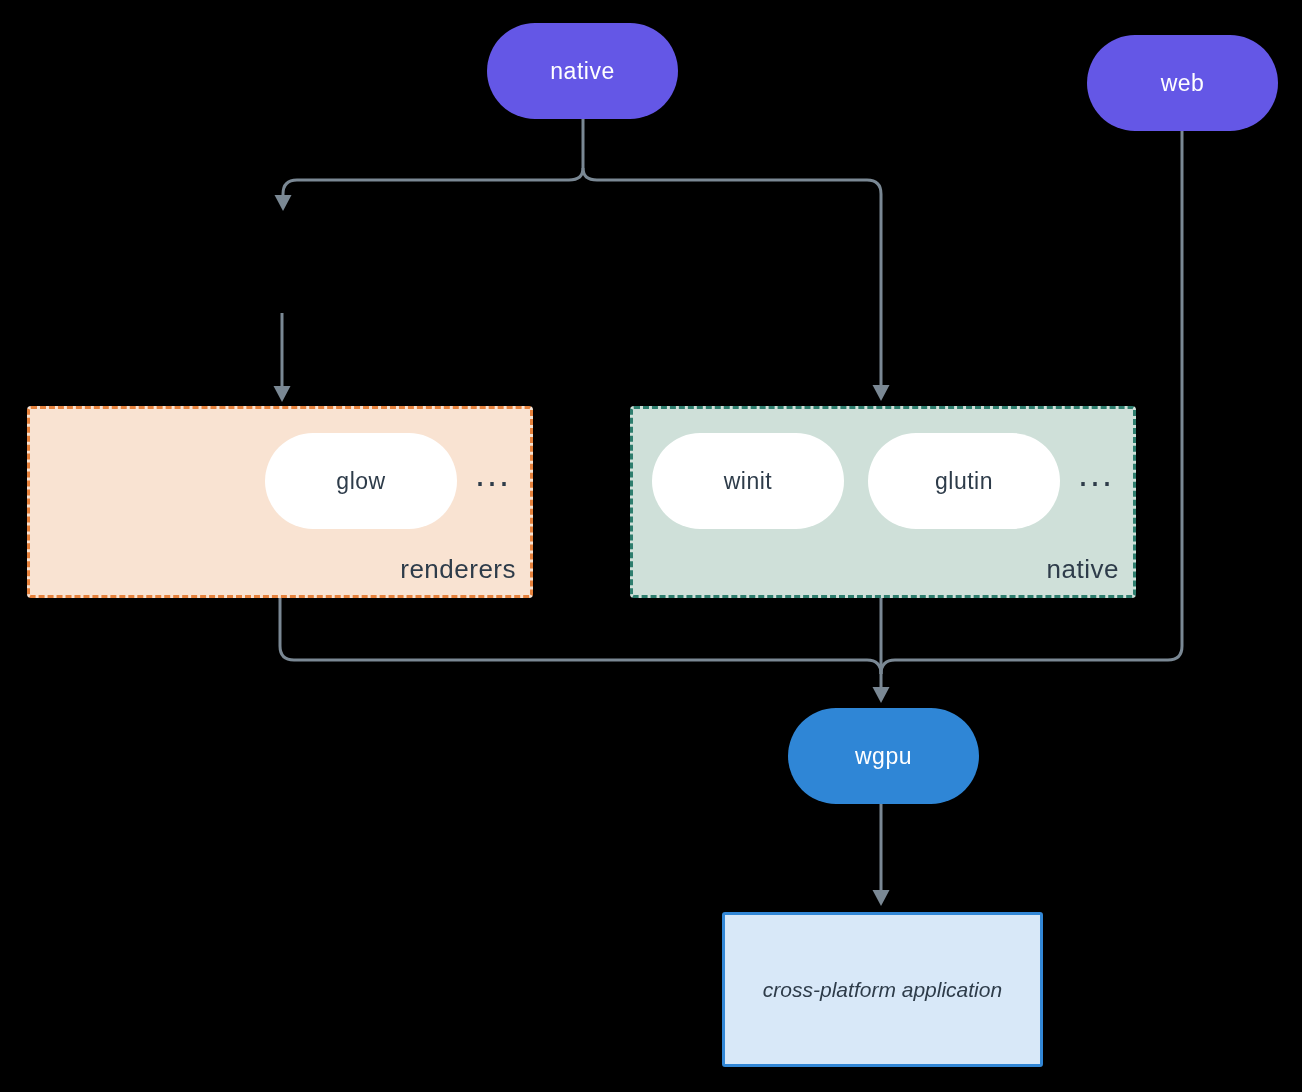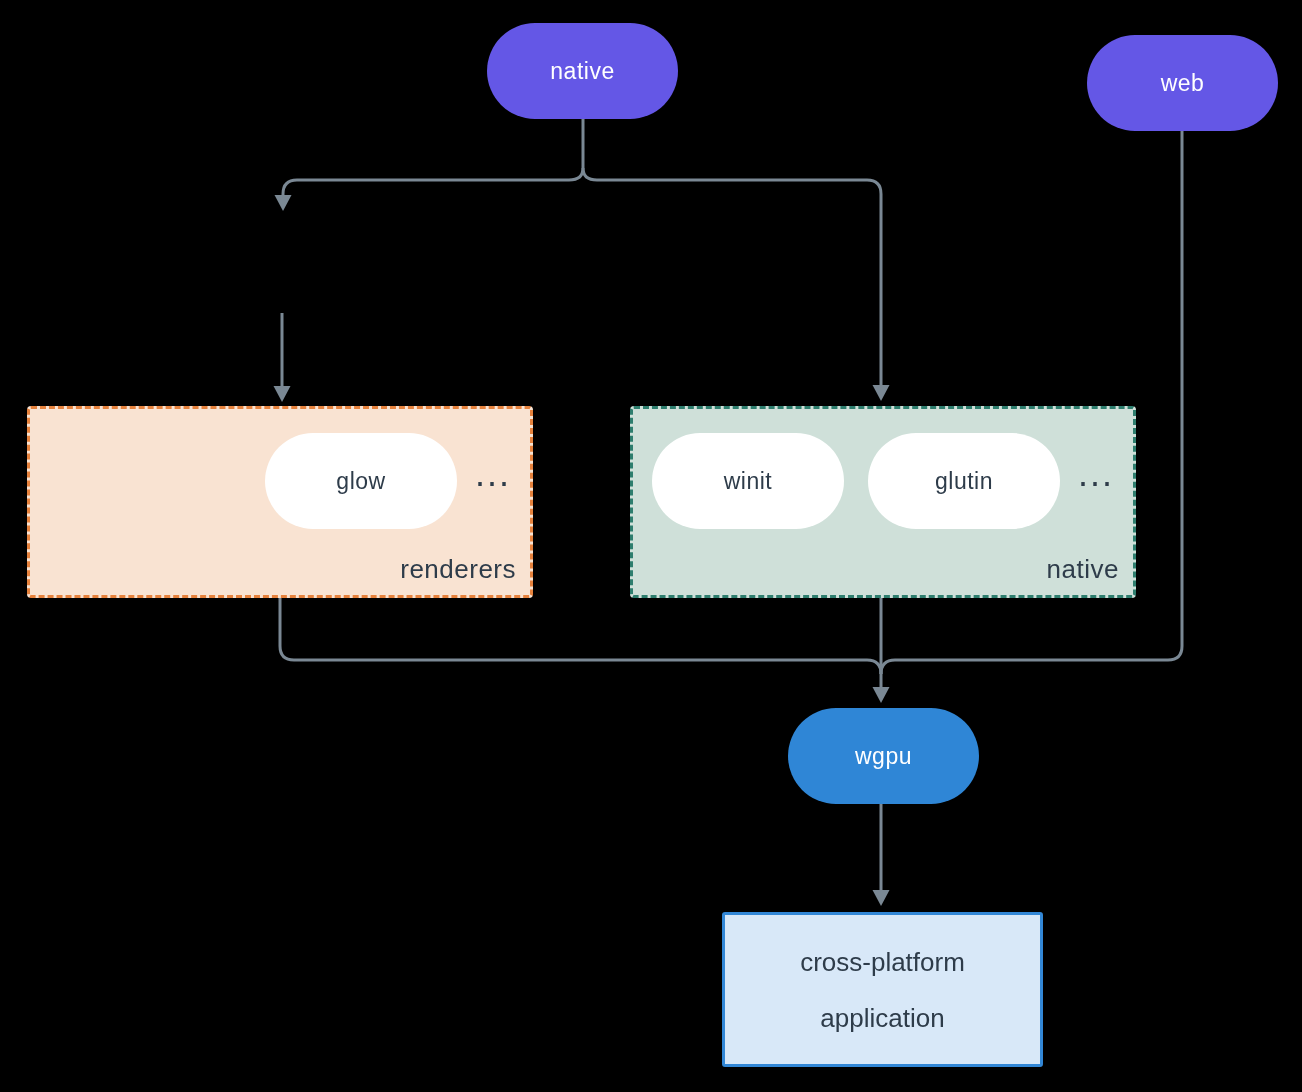--- a/index.html
+++ b/index.html
@@ -102,23 +102,24 @@
     background: var(--app-fill);
     border: 3px solid var(--app-border);
     border-radius: 3px;
     display: flex;
     align-items: center;
     justify-content: center;
     text-align: center;
   }
   .appbox .label {
     color: var(--ink);
-    font-size: 26px;
+    font-size: 21px;
     line-height: 56px;
     width: 260px;
+    font-style: italic;
   }
 </style>
 </head>
 <body>
 
 <div class="canvas">
 
   <svg class="edges" viewBox="0 0 1302 1092">
 
     <path class="edge" d="M583 118 V168"></path>

